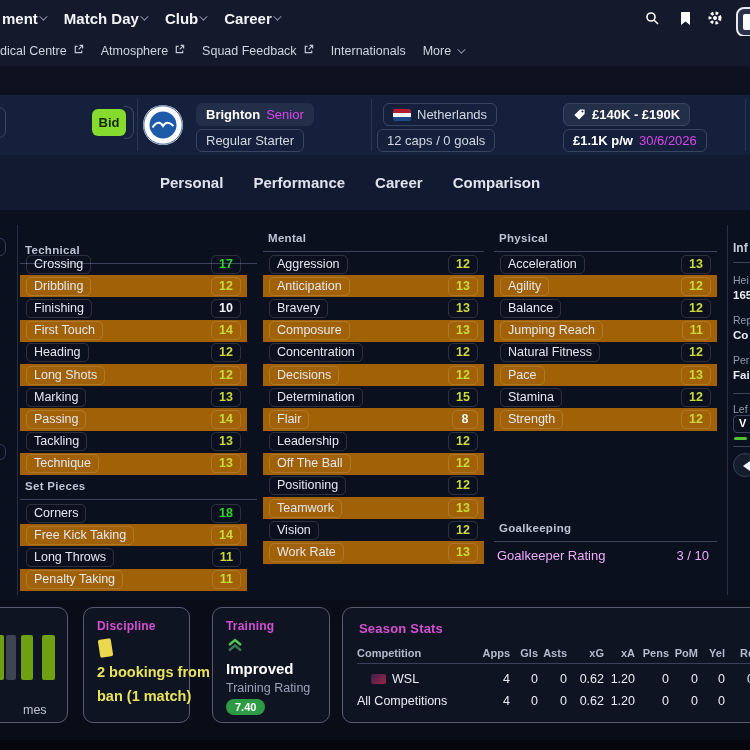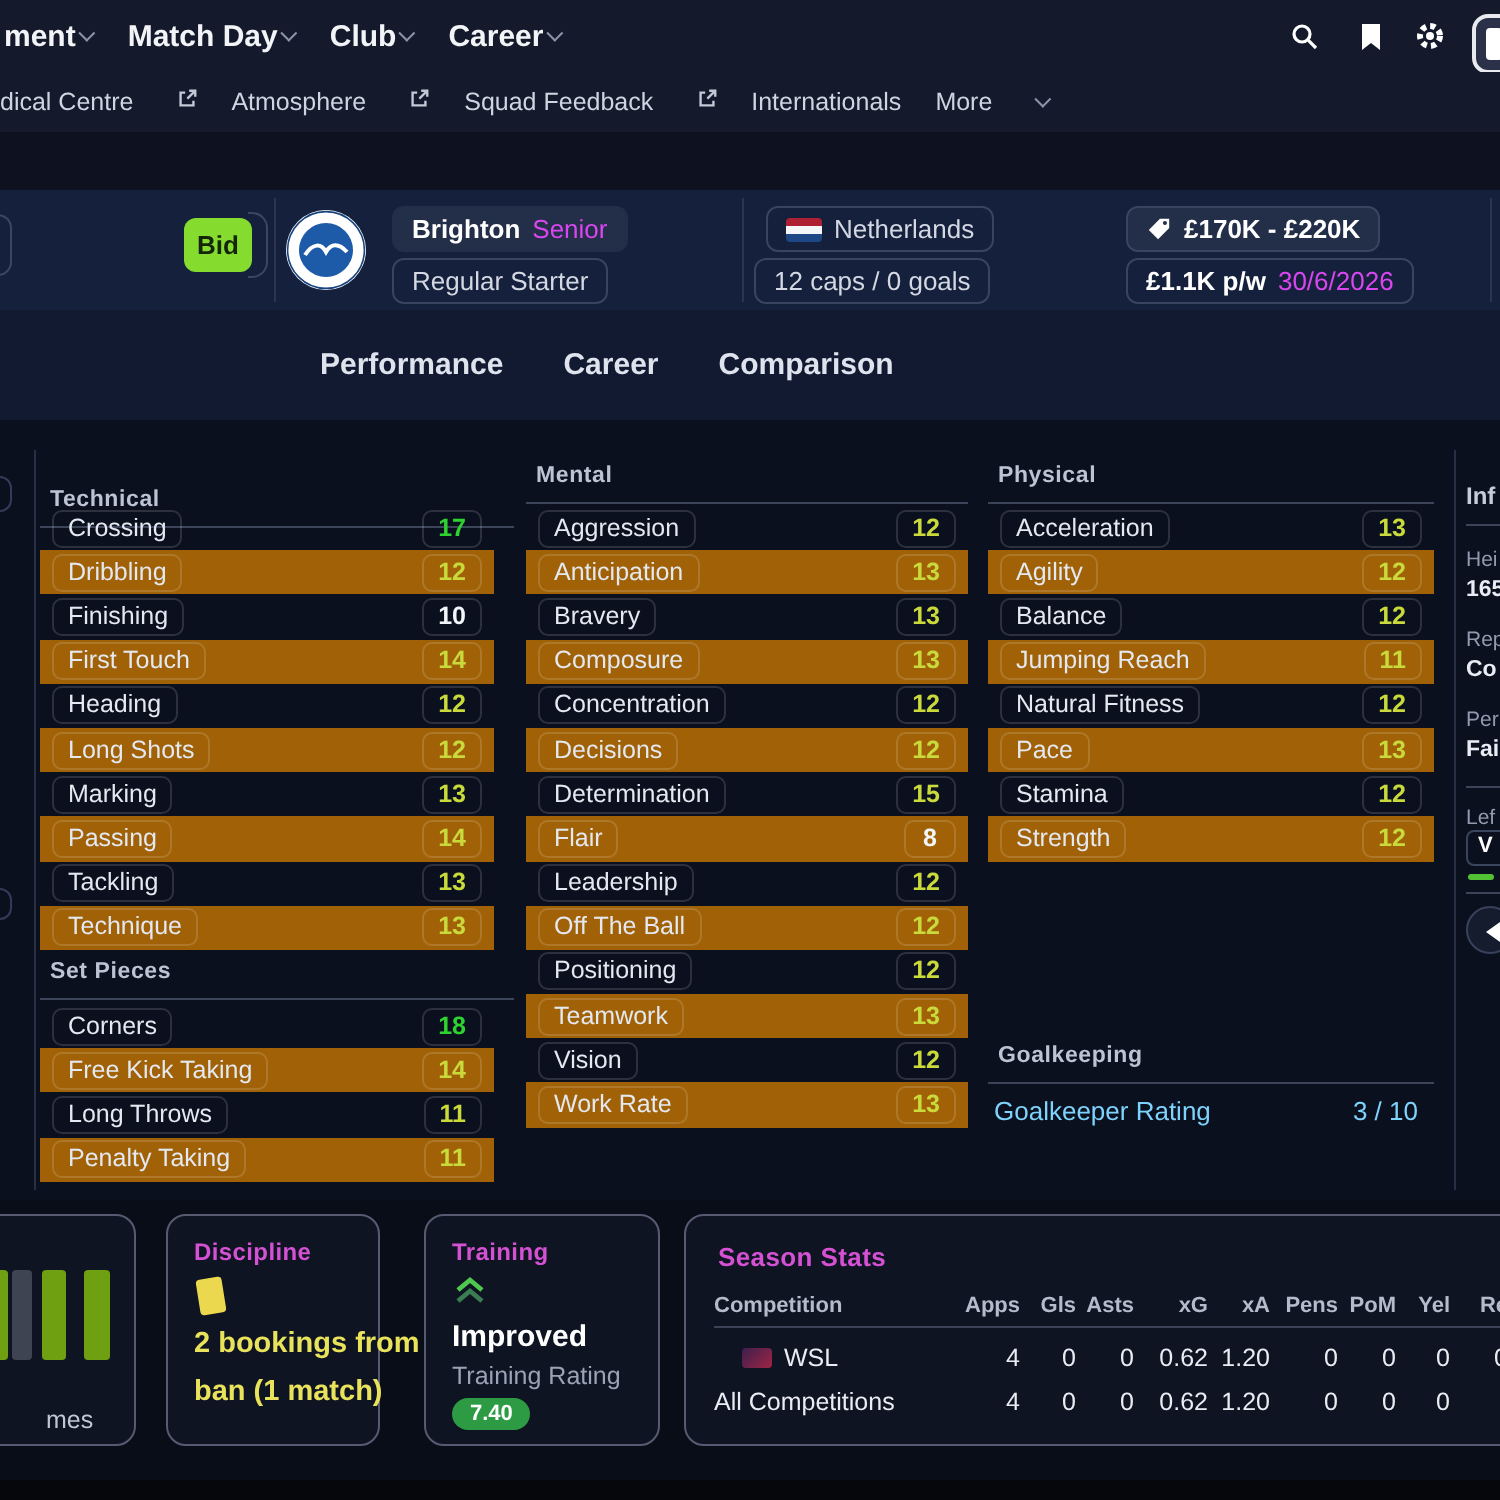--- a/index.html
+++ b/index.html
@@ -17,21 +17,21 @@
   .nav-item { display:flex; align-items:center; gap:1px; font-weight:bold; font-size:15px; color:#f3f4f8; cursor:pointer; white-space:nowrap; }
   .chev { width:6px; height:6px; border-right:1.5px solid #8a93a8; border-bottom:1.5px solid #8a93a8; transform:rotate(45deg) translateY(-2px); display:inline-block; }
   .nav-icons { position:absolute; top:0; height:36px; display:flex; align-items:center; }
   .icon-btn { width:26px; height:26px; display:flex; align-items:center; justify-content:center; cursor:pointer; }
   .partial-avatar { position:absolute; left:736px; top:7px; width:40px; height:30px; border:2px solid #e8eaf0; border-radius:8px; background:#2a3148; }
   .partial-avatar::after{ content:""; position:absolute; left:5px; top:5px; width:8px; height:16px; background:#fff; border-radius:2px; }
 
   
   .subnav { position:absolute; left:0; top:36px; width:750px; height:30px; background:#141a2b; }
   .subnav-items { position:absolute; left:0; top:0; height:30px; display:flex; gap:17px; align-items:center; }
-  .subnav-item { display:flex; align-items:center; gap:21px; font-size:12.5px; color:#ced4e0; cursor:pointer; white-space:nowrap; }
+  .subnav-item { display:flex; align-items:center; gap:6px; font-size:12.5px; color:#ced4e0; cursor:pointer; white-space:nowrap; }
   .gapband { position:absolute; left:0; top:66px; width:750px; height:29px; background:#0d1120; }
 
   
   .pheader { position:absolute; left:0; top:95px; width:750px; height:60px; background:#15213c; }
   .vdiv { position:absolute; top:4px; width:1px; height:52px; background:#2b3550; }
   .bid-btn { position:absolute; left:92px; top:14px; width:34px; height:27px; background:#86dc2e; color:#142608; font-weight:bold; font-size:13px; border:none; border-radius:6px; cursor:pointer; }
   .frag-r { position:absolute; left:124px; top:11px; width:10px; height:33px; border:1px solid #3c475f; border-left:none; border-radius:0 8px 8px 0; }
   .frag-l { position:absolute; left:-8px; top:12px; width:14px; height:31px; border:1px solid #3c475f; border-radius:8px; }
   .badge { position:absolute; left:142px; top:9px; }
   .hchip { position:absolute; display:flex; align-items:center; gap:6px; font-size:13px; color:#d3d8e2; border:1px solid #39445e; border-radius:6px; padding:2px 9px; height:23px; white-space:nowrap; }
@@ -50,21 +50,21 @@
 
   
   .content { position:absolute; left:0; top:210px; width:750px; height:390px; background:#0b101f; }
   .sec-head { position:absolute; font-size:11.5px; font-weight:bold; color:#bcc3d2; border-bottom:1px solid #3c4459; padding:0 0 7px 5px; letter-spacing:.3px; }
   .rows { position:absolute; }
   .attr-row { height:22.2px; display:flex; align-items:center; justify-content:space-between; padding:0 6px; cursor:pointer; }
   .attr-row.alt { background:#a16207; }
   .chip { border:1px solid rgba(255,255,255,0.14); border-radius:5px; padding:1px 7px; font-size:12.5px; color:#e4e8f0; line-height:15px; }
   .value-chip { font-weight:bold; min-width:26px; text-align:center; }
   .v-high { color:#2fd32f; } .v-mid { color:#c9da3a; } .v-low { color:#f2f5f9; }
-  .gk-row { position:absolute; display:flex; justify-content:space-between; font-size:13px; color:#7dd3fc; }
+  .gk-row { position:absolute; display:flex; justify-content:space-between; font-size:13px; color:#f0abfc; }
   .divider-v { position:absolute; width:1px; background:#272f45; }
   .frag { position:absolute; border:1px solid #323c58; border-radius:6px; }
 
   
   .sidep { position:absolute; left:733px; top:0; width:60px; height:390px; font-size:10.5px; }
   .sidep .t { position:absolute; top:31px; left:0; font-weight:bold; font-size:12px; color:#c6cdda; }
   .sidep .hl { position:absolute; left:0; width:40px; height:1px; background:#3c4459; }
   .sp-field { position:absolute; left:0; width:50px; }
   .sp-field .lb { color:#929bae; font-size:10.5px; display:block; }
   .sp-field .vl { color:#e9ecf3; font-weight:bold; font-size:11.5px; display:block; margin-top:3px; }
@@ -221,31 +221,34 @@
   </div>
   <div class="hchip" style="left:377px; top:34px;">
     <span>12 caps / 0 goals</span>
   </div>
 
   <div class="hchip filled" style="left:563px; top:8px; border:1px solid #39445e;">
     <svg width="13" height="13" viewBox="0 0 14 14">
         <path d="M7.5 1.5h5v5l-6 6-5-5z" fill="#fff"></path>
         <circle cx="10.2" cy="3.8" r="1.1" fill="#232e49"></circle>
       </svg>
-    <b>£170K - £220K</b>
+    <b>£140K - £190K</b>
   </div>
   <div class="hchip" style="left:563px; top:34px;">
     <b>£1.1K p/w</b>
     <span class="muted">30/6/2026</span>
   </div>
 
   <div class="vdiv" style="left:745px;"></div>
 </div>
 
 <div class="tabbar" id="tabbar">
+    <div class="tab">
+      <span>Personal</span>
+    </div>
     <div class="tab">
       <span>Performance</span>
     </div>
     <div class="tab">
       <span>Career</span>
     </div>
     <div class="tab">
       <span>Comparison</span>
     </div>
   </div>

